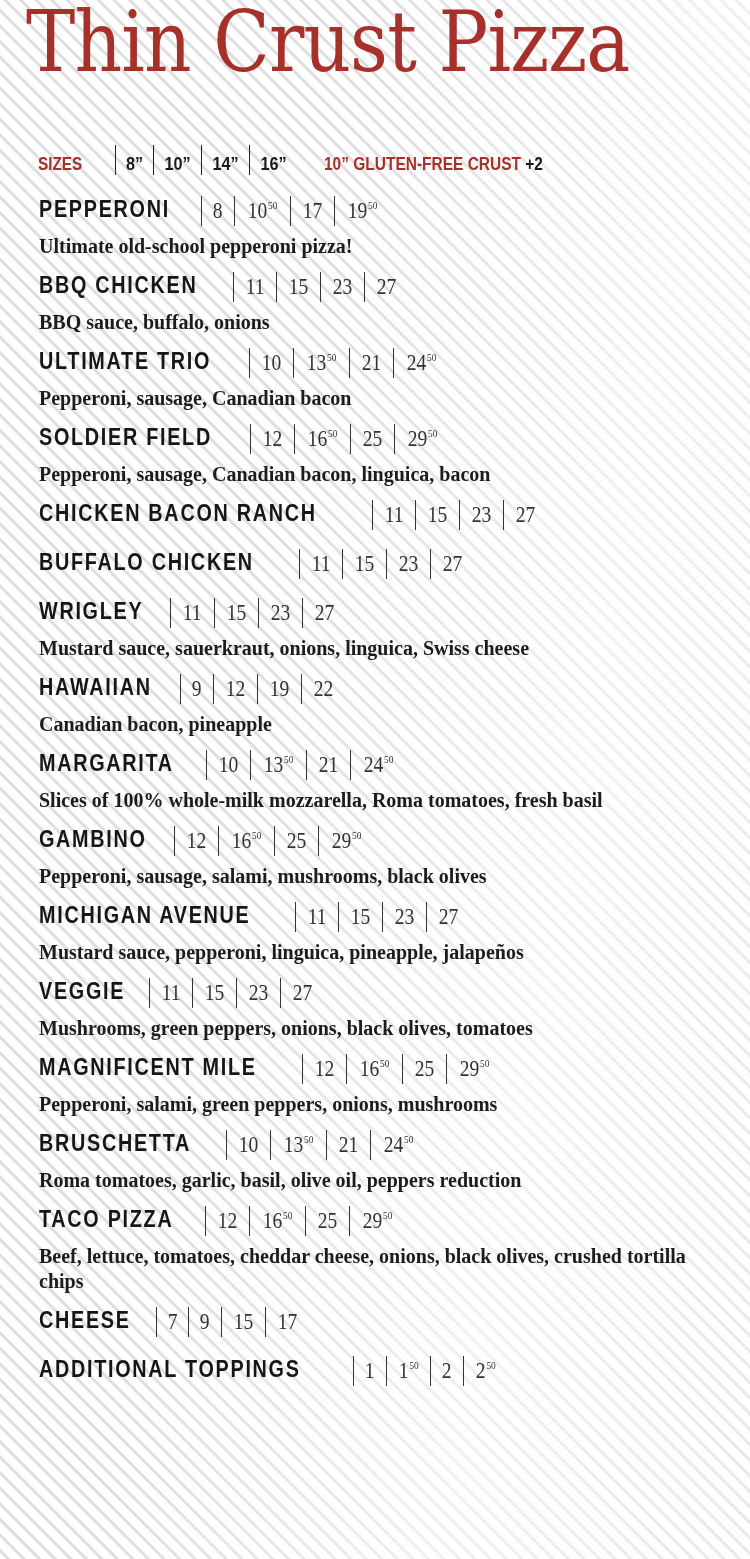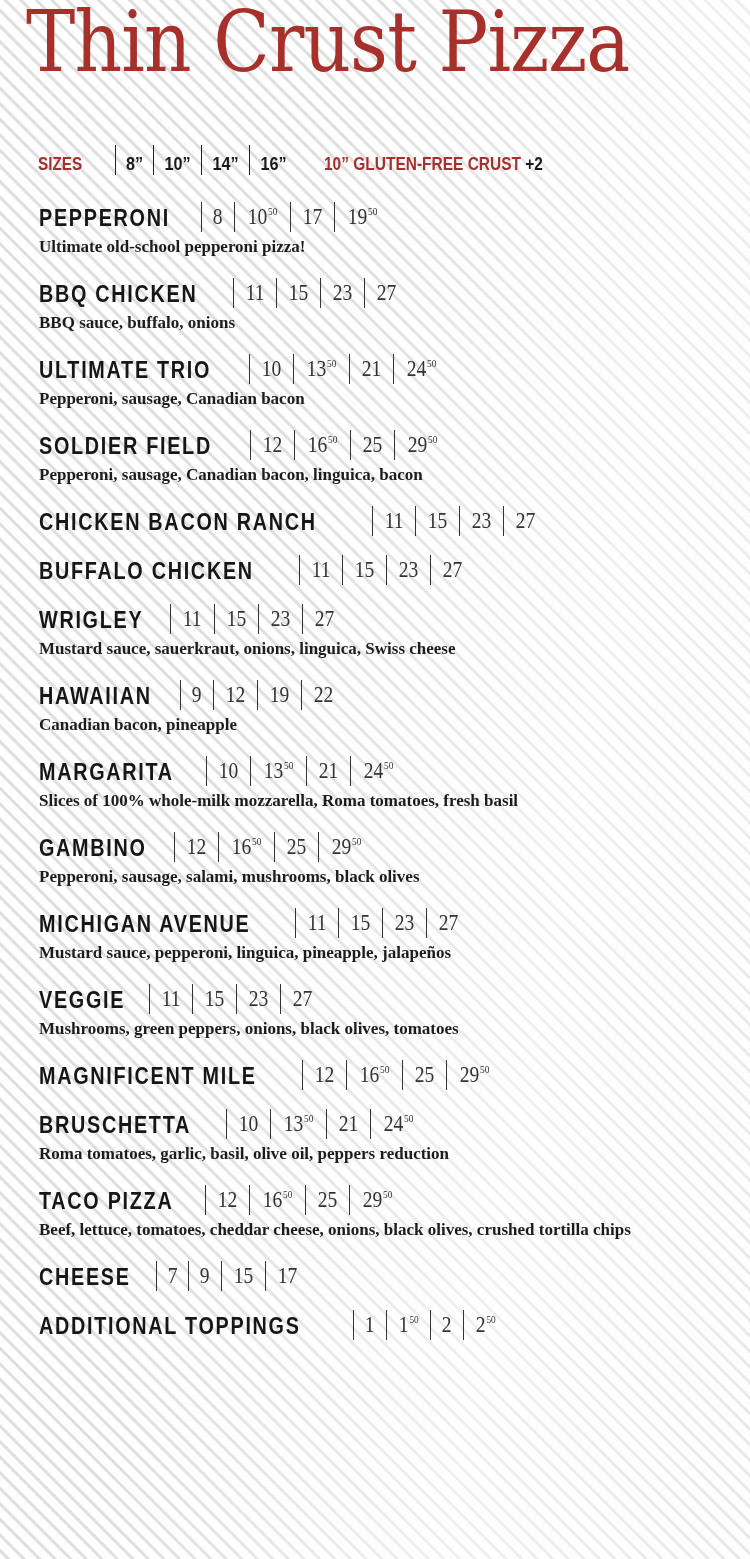--- a/index.html
+++ b/index.html
@@ -53,21 +53,21 @@
     }
     .size-val { color: #1a1a1a; transform: scaleX(0.9); display:inline-block; }
     .gf {
       margin-left: 36px; color: #a8302b;
       transform: scaleX(0.86); transform-origin: left center; display: inline-block;
     }
     .gf-plus { color: #1a1a1a; }
 
     .items { position: absolute; left: 39px; top: 196px; width: 680px; }
     .item { margin-bottom: 13px; }
-    .item-head { display: flex; align-items: flex-end; height: 36px; white-space: nowrap; }
+    .item-head { display: flex; align-items: flex-start; height: 36px; white-space: nowrap; }
     .item-name {
       font-family: "Liberation Sans", sans-serif;
       font-weight: bold;
       font-size: 23px;
       letter-spacing: 2px;
       color: #161616;
       transform: scaleX(0.86);
       transform-origin: left center;
       display: inline-block;
     }
@@ -77,21 +77,21 @@
       font-family: "Liberation Serif", serif;
       font-size: 23px;
       color: #333;
       transform: scaleX(0.85);
       display: inline-block;
     }
     .price sup { font-size: 11px; vertical-align: 9px; margin-left: 1px; }
     .item-desc {
       font-family: "Liberation Serif", serif;
       font-weight: bold;
-      font-size: 17px;
+      font-size: 20px;
       line-height: 25px;
       color: #1c1c1c;
       margin-top: 2px;
       width: 660px;
     }
   </style>
 </head>
 <body>
 
 <div class="fade"></div>
@@ -313,20 +313,21 @@
             <span class="psep"></span>
             <span class="price">12</span>
             <span class="psep"></span>
             <span class="price">16<sup>50</sup></span>
             <span class="psep"></span>
             <span class="price">25</span>
             <span class="psep"></span>
             <span class="price">29<sup>50</sup></span>
           </span>
     </div>
+    <div class="item-desc">Pepperoni, salami, green peppers, onions, mushrooms</div>
   </div>
       <div class="item">
     <div class="item-head">
       <span class="item-name">BRUSCHETTA</span>
       <span class="prices">
             <span class="psep"></span>
             <span class="price">10</span>
             <span class="psep"></span>
             <span class="price">13<sup>50</sup></span>
             <span class="psep"></span>

